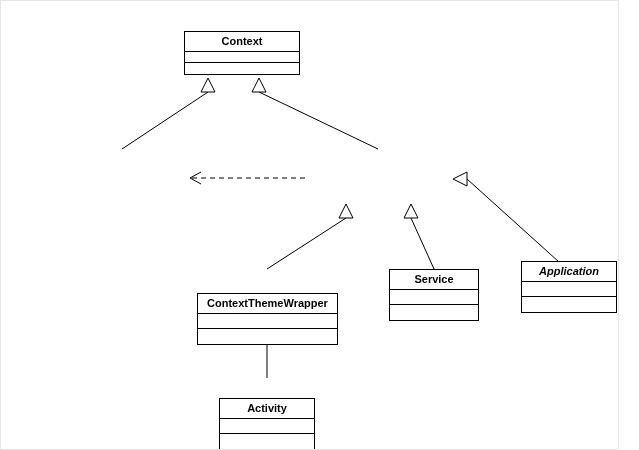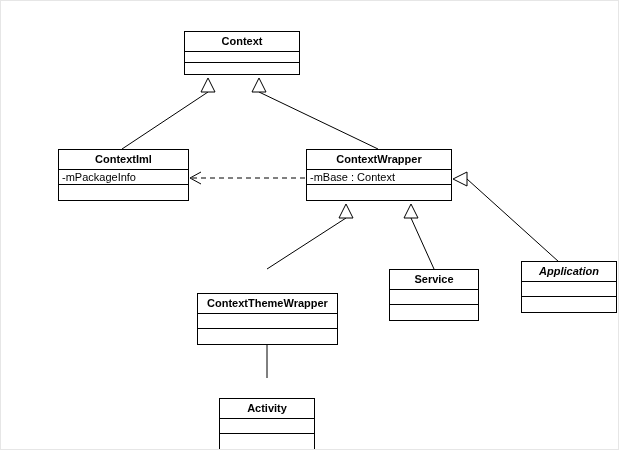--- a/index.html
+++ b/index.html
@@ -93,31 +93,21 @@
       <polygon class="tri" points="266,323 259,337 273,337"></polygon>
     </g>
   </svg>
 
   <div class="uml-class" style="left:183px; top:30px; width:116px;">
     <div class="uml-title">Context</div>
     <div class="uml-row short mid"></div>
     <div class="uml-row short"></div>
   </div>
 
-  <div class="uml-class" style="left:57px; top:148px; width:131px;">
-    <div class="uml-title">ContextIml</div>
-    <div class="uml-row mid">-mPackageInfo</div>
-    <div class="uml-row"></div>
-  </div>
 
-  <div class="uml-class" style="left:305px; top:148px; width:146px;">
-    <div class="uml-title">ContextWrapper</div>
-    <div class="uml-row mid">-mBase : Context</div>
-    <div class="uml-row"></div>
-  </div>
 
   <div class="uml-class" style="left:196px; top:268px; width:141px;margin-top:24px;">
     <div class="uml-title">ContextThemeWrapper</div>
     <div class="uml-row mid"></div>
     <div class="uml-row"></div>
   </div>
 
   <div class="uml-class" style="left:388px; top:268px; width:90px;justify-content:flex-end;">
     <div class="uml-title">Service</div>
     <div class="uml-row mid"></div>

